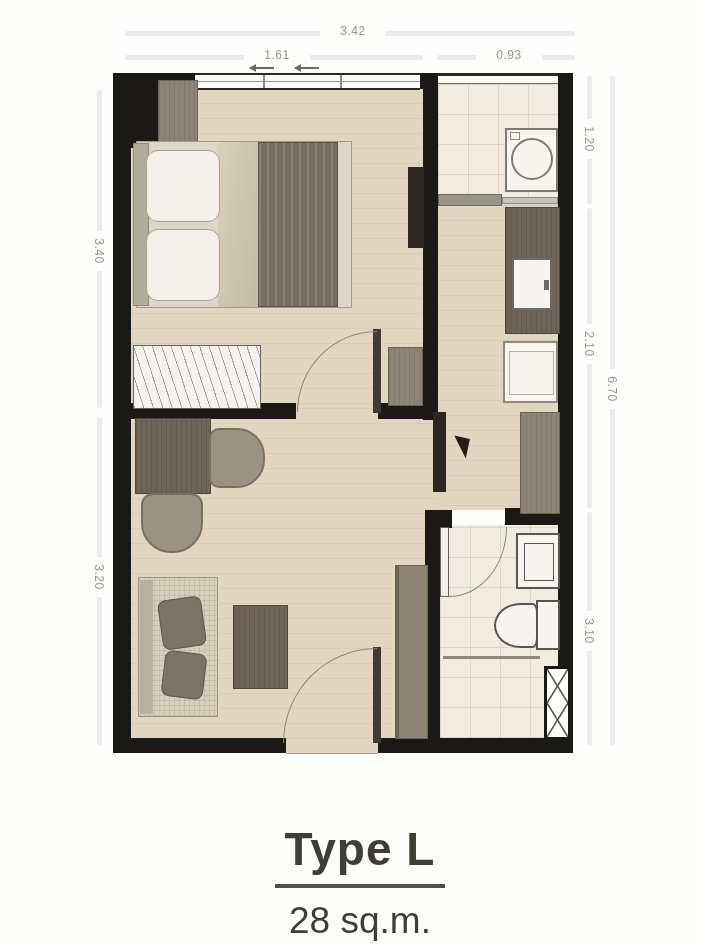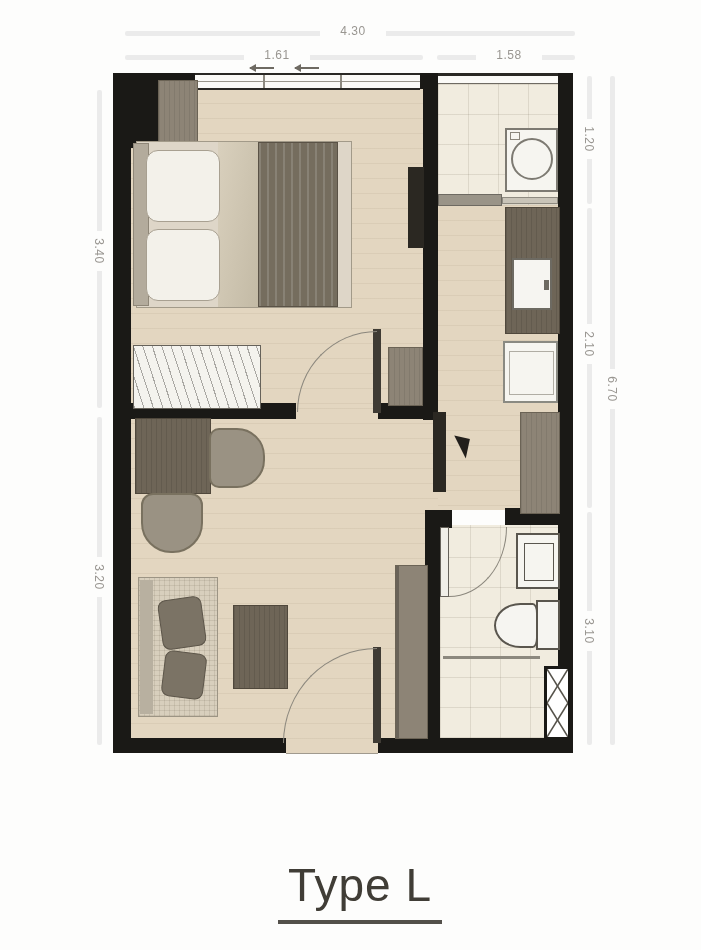--- a/index.html
+++ b/index.html
@@ -21,48 +21,48 @@
   .white-fix{position:absolute;background:#f6f5f0;border:2px solid #7d7a72;box-sizing:border-box;}
   .arc{position:absolute;box-sizing:border-box;}
   .arc.tl{border-top:1.5px solid #8a867c;border-left:1.5px solid #8a867c;border-top-left-radius:100% 100%;}
   .arc.br{border-bottom:1.5px solid #8a867c;border-right:1.5px solid #8a867c;border-bottom-right-radius:100% 100%;}
   .leaf{position:absolute;background:#3f3b34;}
   .dimline{position:absolute;background:#ebebeb;border-radius:2px;}
   .dimlabel{position:absolute;color:#999691;font-size:12px;letter-spacing:0.5px;
     text-align:center;background:#fdfdfc;padding:0 3px;line-height:14px;}
   .dimlabel.v{transform:rotate(90deg);width:40px;padding:2px 0;}
   .title-line{position:absolute;left:230px;width:260px;text-align:center;color:#403d36;}
-  .type-label{top:822px;font-size:46px;font-weight:400;letter-spacing:1px;margin-top:36px;}
+  .type-label{top:822px;font-size:46px;font-weight:700;letter-spacing:1px;}
   .type-label span{display:inline-block;border-bottom:4px solid #53504a;padding:0 10px 8px;}
   .area-label{top:900px;font-size:37px;font-weight:400;}
   .closet{position:absolute;background-color:#f4f3ee;border:1px solid #66625a;box-sizing:border-box;
     background-image:repeating-linear-gradient(72deg, rgba(45,42,38,0.38) 0 1px, transparent 1px 9px);}
   .cushion{position:absolute;background:#7b7365;border:1px solid #5d564a;border-radius:8px;}
   .window{position:absolute;background:#fbfaf7;border-top:2px solid #2a2824;border-bottom:2px solid #2a2824;
     box-sizing:border-box;
     background-image:linear-gradient(180deg, transparent 6px, #9a968c 6px, #9a968c 7px, transparent 7px);}
   .win-div{position:absolute;top:0;width:2px;height:100%;background:#8e8a80;}
   .win-arrow{position:absolute;width:24px;height:8px;border-bottom:2px solid #6e6a62;}
   .win-arrow:before{content:"";position:absolute;left:-1px;bottom:-5px;width:0;height:0;
     border-top:4px solid transparent;border-bottom:4px solid transparent;border-right:7px solid #6e6a62;}
   .chair{position:absolute;background:#9a9283;border:2px solid #79715f;box-sizing:border-box;}
 </style>
 </head>
 <body>
 
 <div class="screen">
 
   <div class="dimline" style="left:125px;top:31px;width:450px;height:5px;"></div>
-  <div class="dimlabel" style="left:320px;top:24px;width:60px;">4.30</div>
+  <div class="dimlabel" style="left:320px;top:24px;width:60px;">3.42</div>
 
   <div class="dimline" style="left:125px;top:55px;width:298px;height:5px;"></div>
   <div class="dimlabel" style="left:244px;top:48px;width:60px;">1.61</div>
 
   <div class="dimline" style="left:437px;top:55px;width:138px;height:5px;"></div>
-  <div class="dimlabel" style="left:476px;top:48px;width:60px;">1.58</div>
+  <div class="dimlabel" style="left:476px;top:48px;width:60px;">0.93</div>
 
   <div class="dimline" style="left:97px;top:90px;width:5px;height:318px;"></div>
   <div class="dimlabel v" style="left:79px;top:242px;">3.40</div>
 
   <div class="dimline" style="left:97px;top:417px;width:5px;height:328px;"></div>
   <div class="dimlabel v" style="left:79px;top:568px;">3.20</div>
 
   <div class="dimline" style="left:587px;top:76px;width:5px;height:128px;"></div>
   <div class="dimlabel v" style="left:569px;top:130px;">1.20</div>
 
@@ -167,14 +167,15 @@
       <line x1="0" y1="0" x2="21" y2="34" stroke="#55524a" stroke-width="1.5"></line>
       <line x1="21" y1="0" x2="0" y2="34" stroke="#55524a" stroke-width="1.5"></line>
       <line x1="0" y1="34" x2="21" y2="68" stroke="#55524a" stroke-width="1.5"></line>
       <line x1="21" y1="34" x2="0" y2="68" stroke="#55524a" stroke-width="1.5"></line>
     </svg>
   </div>
 
   <div class="title-line type-label">
     <span>Type L</span>
   </div>
+  <div class="title-line area-label">28 sq.m.</div>
 
 </div>
 
 </body></html>

